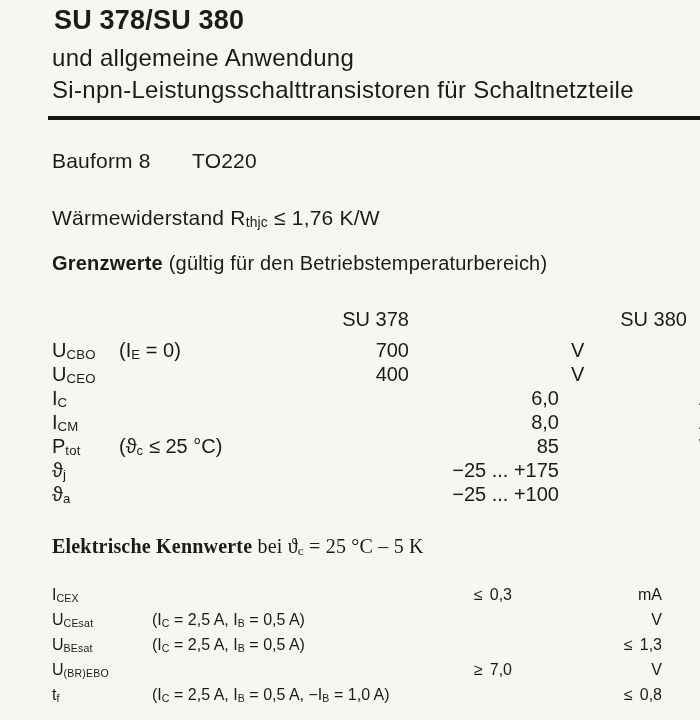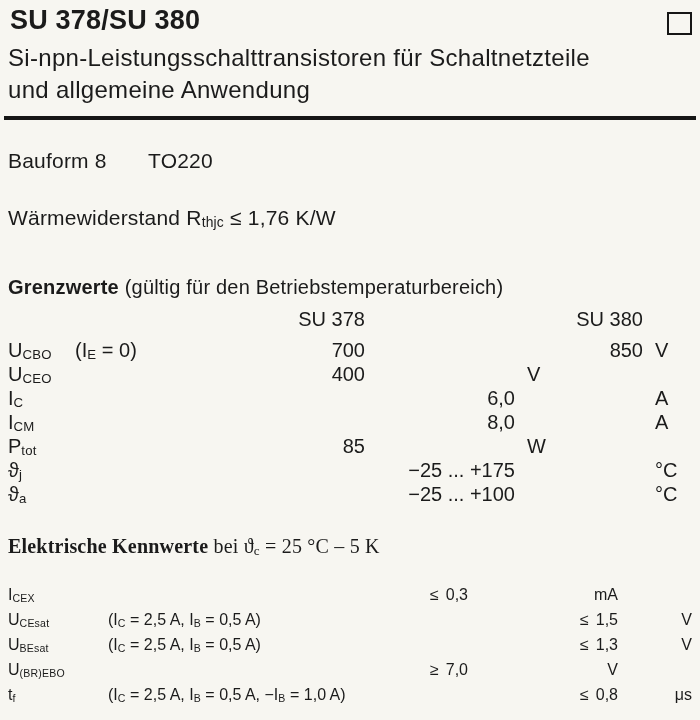--- a/index.html
+++ b/index.html
@@ -1,39 +1,39 @@
 <!DOCTYPE html>
 <html><head>
 <meta charset="utf-8">
 <style>
   html,body{margin:0;padding:0;}
   body{
     width:700px;height:720px;position:relative;overflow:hidden;
     background:#f7f6f1;color:#1b1b1b;
     font-family:"Liberation Sans","DejaVu Sans",sans-serif;
   }
-  .abs{position:absolute;}
+  .abs{position:absolute;margin-left:44px;}
   sub{font-size:0.66em;vertical-align:-0.18em;letter-spacing:0.2px;}
 
   
   .title{left:10px;top:5px;font-size:27px;font-weight:700;letter-spacing:0.2px;}
   .corner-box{left:667px;top:12px;width:21px;height:19px;border:2px solid #161616;background:transparent;}
   .subtitle{left:8px;top:42px;font-size:24px;line-height:32px;font-weight:400;letter-spacing:0.3px;}
   .rule{left:4px;top:116px;width:692px;height:4px;background:#161616;}
 
   
   .line{font-size:21px;letter-spacing:0.2px;}
   .bauform{left:8px;top:149px;}
   .bauform .lbl{display:inline-block;width:140px;}
   .thermal{left:8px;top:206px;}
 
   
   .sect{font-size:20px;letter-spacing:0.2px;}
   .sect b{font-weight:700;}
-  .sect-limits{left:8px;top:276px;}
+  .sect-limits{left:8px;top:252px;}
   .sect-el{left:8px;top:535px;font-family:Liberation Serif, serif;}
 
   
   .lim-table{left:8px;top:306px;width:684px;}
   .lim-row{display:grid;grid-template-columns:67px 195px 95px 150px 128px 1fr;
            height:24px;line-height:24px;font-size:20px;}
   .lim-head{height:26px;line-height:26px;margin-bottom:6px;}
 
   
   .el-table{left:8px;top:582px;width:684px;}
@@ -45,22 +45,22 @@
   .unit-c{text-align:right;}
   .rel{margin-right:7px;}
   .cell{white-space:nowrap;overflow:visible;}
 </style>
 </head>
 <body>
 
 <div class="abs title">SU 378/SU 380</div>
 <div class="abs corner-box"></div>
 <div class="abs subtitle">
+  <div>und allgemeine Anwendung</div>
   <div>Si-npn-Leistungsschalttransistoren für Schaltnetzteile</div>
-  <div>und allgemeine Anwendung</div>
 </div>
 <div class="abs rule"></div>
 
 <div class="abs line bauform">
   <span class="lbl">Bauform 8</span><span>TO220</span>
 </div>
 
 <div class="abs line thermal"><span>Wärmewiderstand R</span><sub>thjc</sub><span> ≤ 1,76 K/W</span></div>
 
 <div class="abs sect sect-limits">
@@ -75,21 +75,20 @@
     <span class="cell"></span>
     <span class="cell ta-r">SU 380</span>
     <span class="cell"></span>
   </div>
 
   <div class="lim-row">
     <span class="cell"><span>U</span><sub>CBO</sub></span>
     <span class="cell"><span>(I</span><sub>E</sub><span> = 0)</span></span>
     <span class="cell ta-r">700</span>
     <span class="cell ta-r"></span>
-    <span class="cell ta-r">850</span>
     <span class="cell unit">V</span>
   </div>
 
   <div class="lim-row">
     <span class="cell"><span>U</span><sub>CEO</sub></span>
     <span class="cell ta-r"></span>
     <span class="cell ta-r">400</span>
     <span class="cell ta-r"></span>
     <span class="cell unit">V</span>
   </div>
@@ -107,20 +106,21 @@
     <span class="cell"><span>I</span><sub>CM</sub></span>
     <span class="cell"></span>
     <span class="cell ta-r"></span>
     <span class="cell ta-r">8,0</span>
     <span class="cell ta-r"></span>
     <span class="cell unit">A</span>
   </div>
 
   <div class="lim-row">
     <span class="cell"><span>P</span><sub>tot</sub></span>
+    <span class="cell"><span>(ϑ</span><sub>c</sub><span> ≤ 25 °C)</span></span>
     <span class="cell ta-r"></span>
     <span class="cell ta-r">85</span>
     <span class="cell ta-r"></span>
     <span class="cell unit">W</span>
   </div>
 
   <div class="lim-row">
     <span class="cell"><span>ϑ</span><sub>j</sub></span>
     <span class="cell"></span>
     <span class="cell ta-r"></span>
@@ -146,21 +146,20 @@
 <div class="abs el-table">
   <div class="el-row">
     <span class="cell"><span>I</span><sub>CEX</sub></span>
     <span class="cell ta-r"><span class="rel">≤</span><span>0,3</span></span>
     <span class="cell unit-c">mA</span>
   </div>
 
   <div class="el-row">
     <span class="cell"><span>U</span><sub>CEsat</sub></span>
     <span class="cell"><span>(I</span><sub>C</sub><span> = 2,5 A, I</span><sub>B</sub><span> = 0,5 A)</span></span>
-    <span class="cell ta-r"><span class="rel">≤</span><span>1,5</span></span>
     <span class="cell unit-c">V</span>
   </div>
 
   <div class="el-row">
     <span class="cell"><span>U</span><sub>BEsat</sub></span>
     <span class="cell"><span>(I</span><sub>C</sub><span> = 2,5 A, I</span><sub>B</sub><span> = 0,5 A)</span></span>
     <span class="cell ta-r"><span class="rel">≤</span><span>1,3</span></span>
     <span class="cell unit-c">V</span>
   </div>
 

